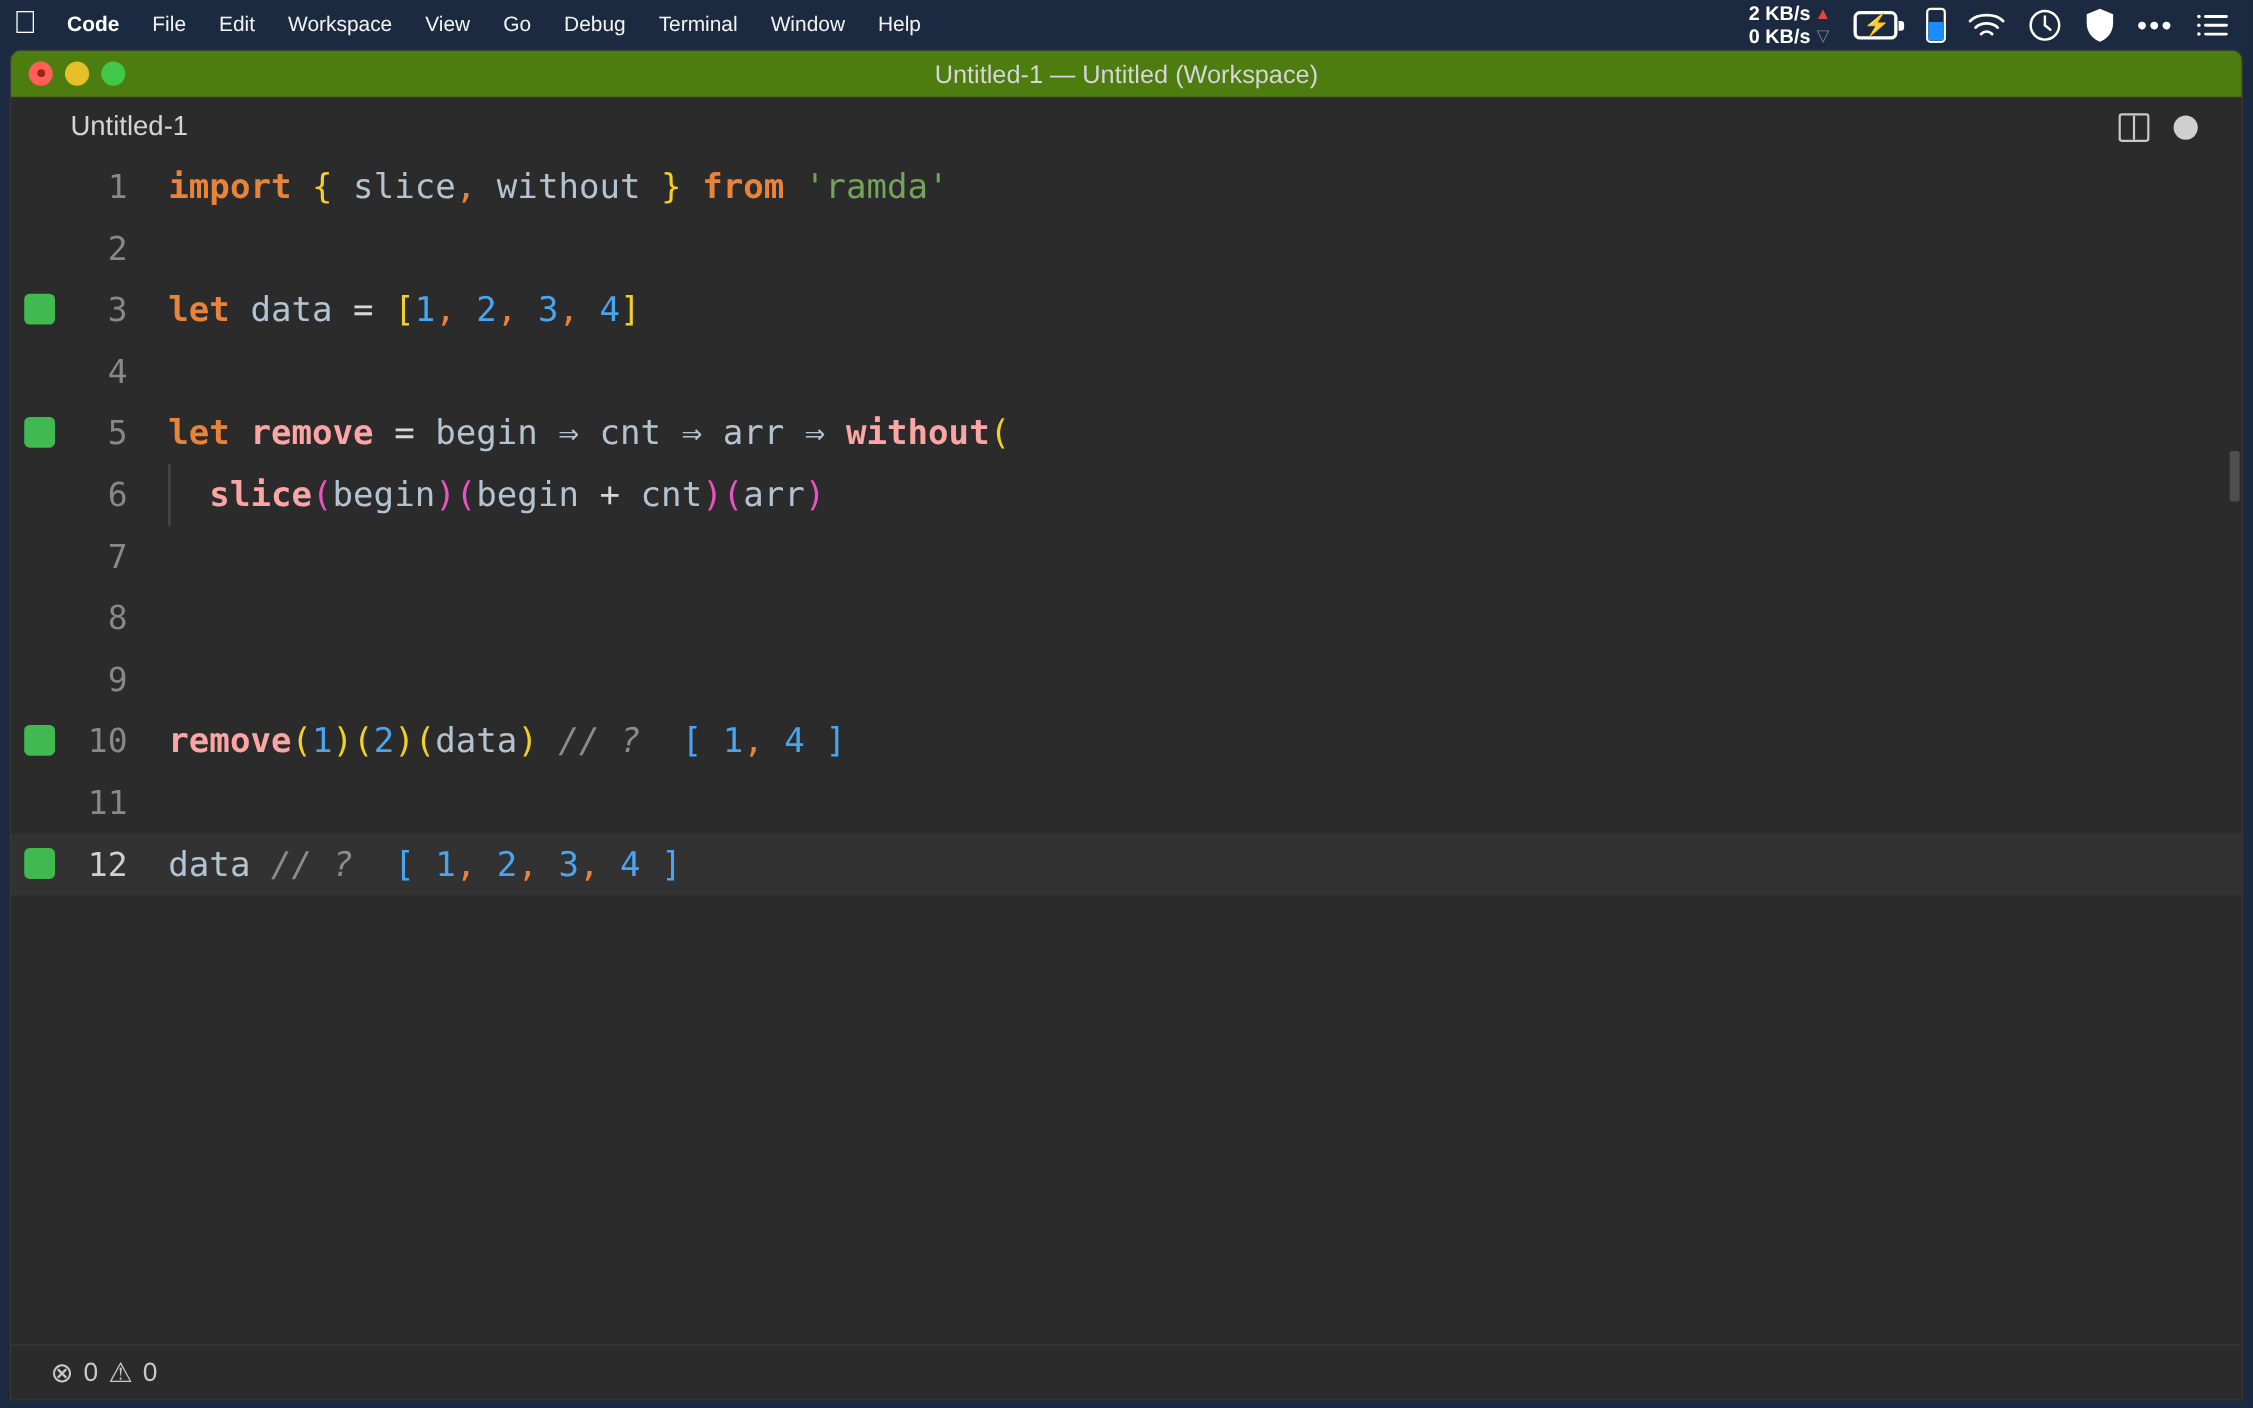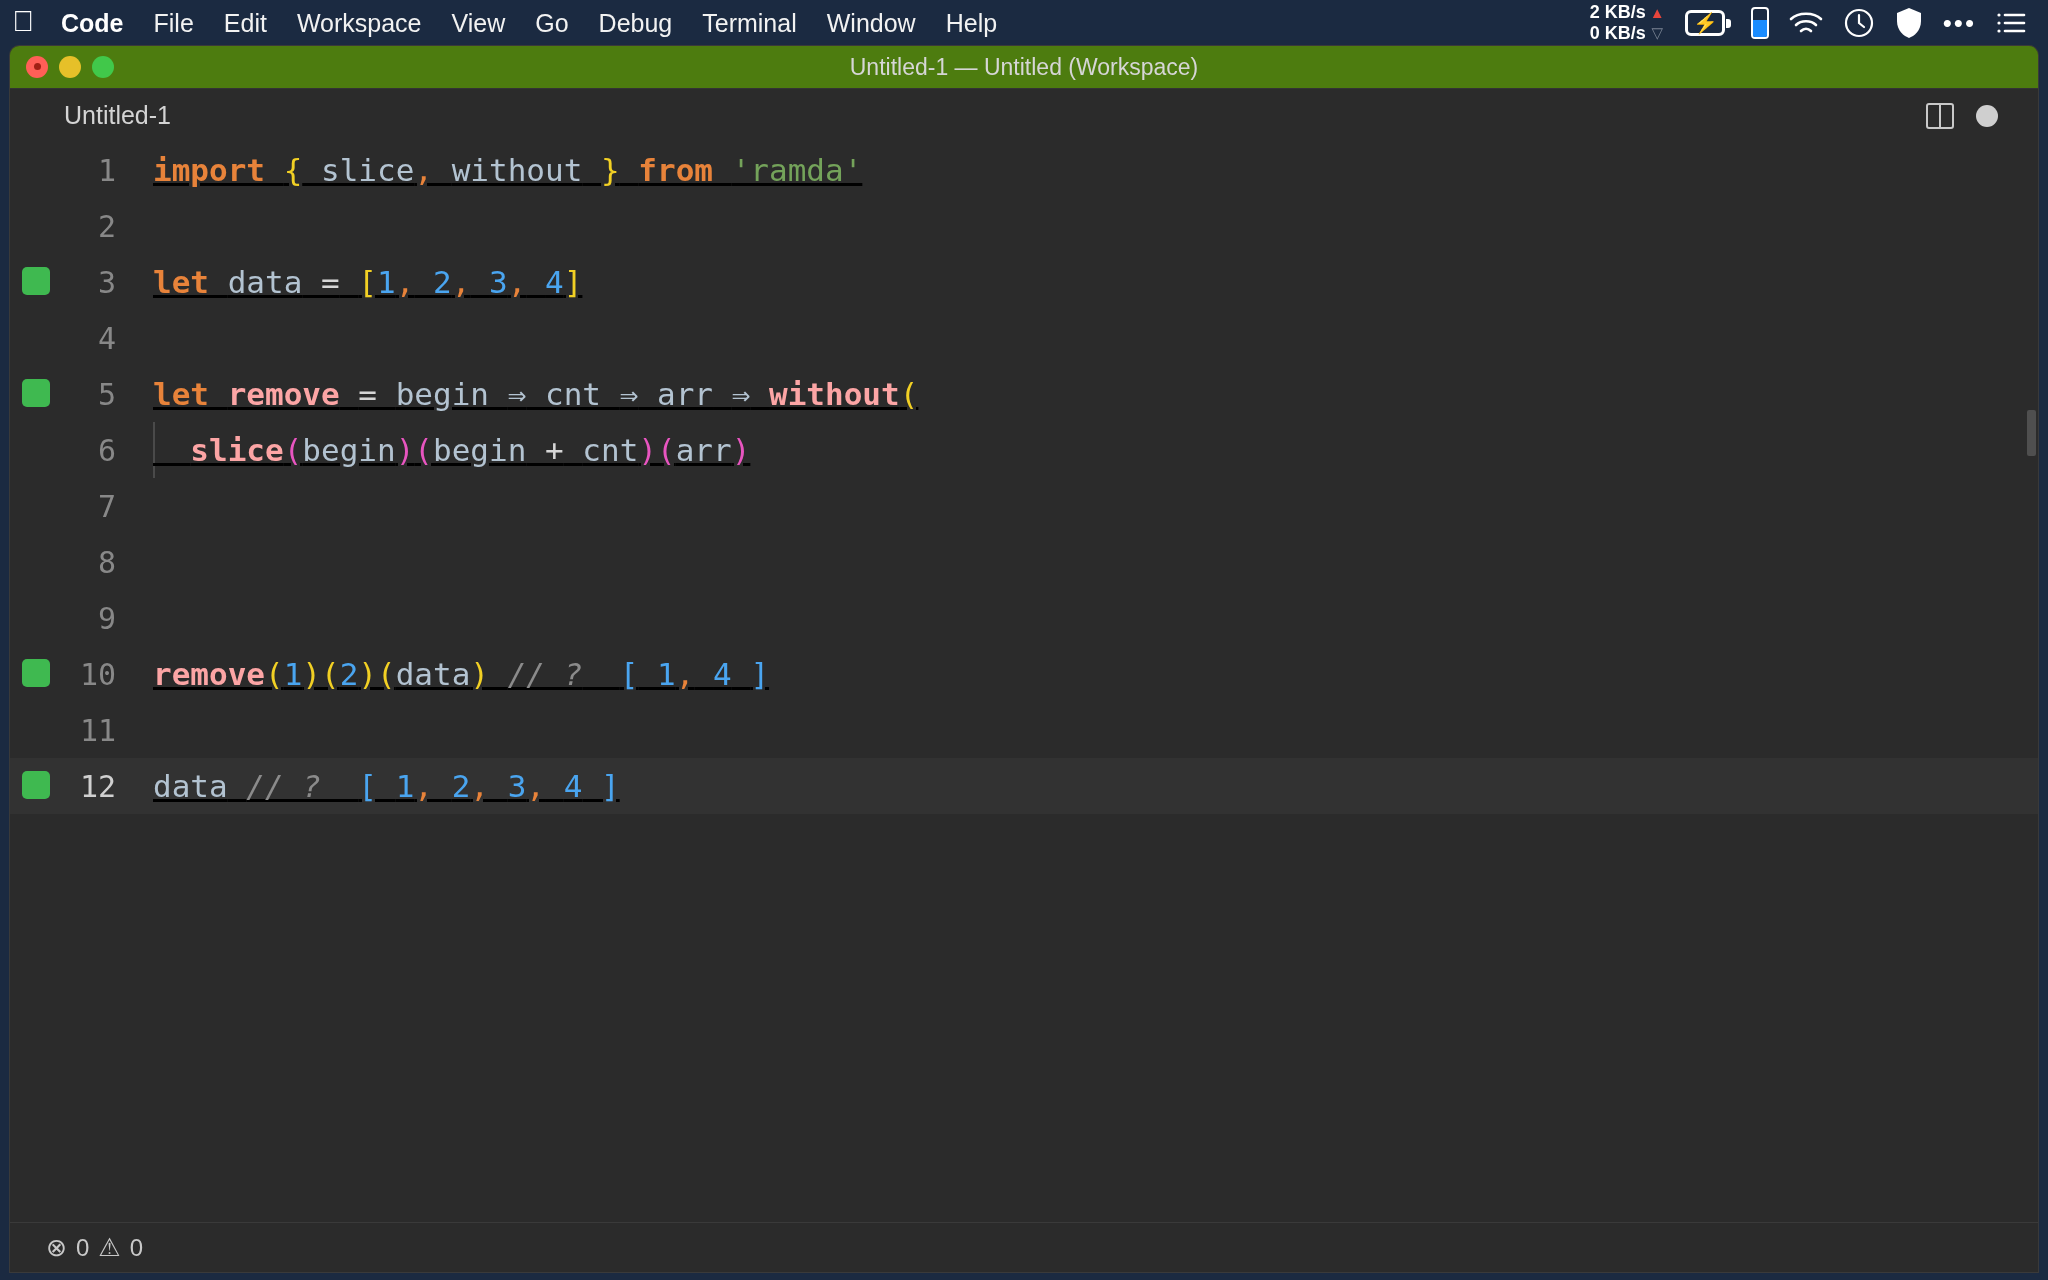--- a/index.html
+++ b/index.html
@@ -23,21 +23,21 @@
   #menubar-left { display: flex; align-items: center; height: 46px; }
   .apple-logo {
     width: 46px; height: 46px;
     display: flex; align-items: center; justify-content: center;
     font-size: 29px; line-height: 1; color: #fff;
     padding-bottom: 3px;
   }
   .menu-item {
     padding: 0 15px; height: 46px;
     display: flex; align-items: center;
-    font-size: 25px; color: #f2f2f2;
+    font-size: 19px; color: #f2f2f2;
     white-space: nowrap;
     text-align: right;
   }
   .menu-item.app-name { font-weight: bold; color: #ffffff; }
 
   #menubar-right {
     margin-left: auto;
     display: flex; align-items: center; height: 46px;
     padding-right: 12px;
   }
@@ -170,21 +170,21 @@
   .linenum {
     width: 128px;
     text-align: right;
     padding-right: 22px;
     color: #888888;
     font-family: "DejaVu Sans Mono", monospace;
     font-size: 30px;
     flex: 0 0 128px;
   }
   .linenum.active-num { color: #d0d0d0; }
-  .codetext { flex: 1; padding-left: 15px; position: relative; text-decoration: underline; }
+  .codetext { flex: 1; padding-left: 15px; position: relative; }
   .indent-guide {
     position: absolute; left: 143px; top: 0; bottom: 0;
     width: 2px; background: #4a4a4a;
   }
 
   
   .t-kw      { color: #e8833a; font-weight: bold; }
   .t-fn      { color: #fca5a5; font-weight: bold; text-align: center; }
   .t-var     { color: #b3c3d1; }
   .t-op      { color: #d6d6d6; }

